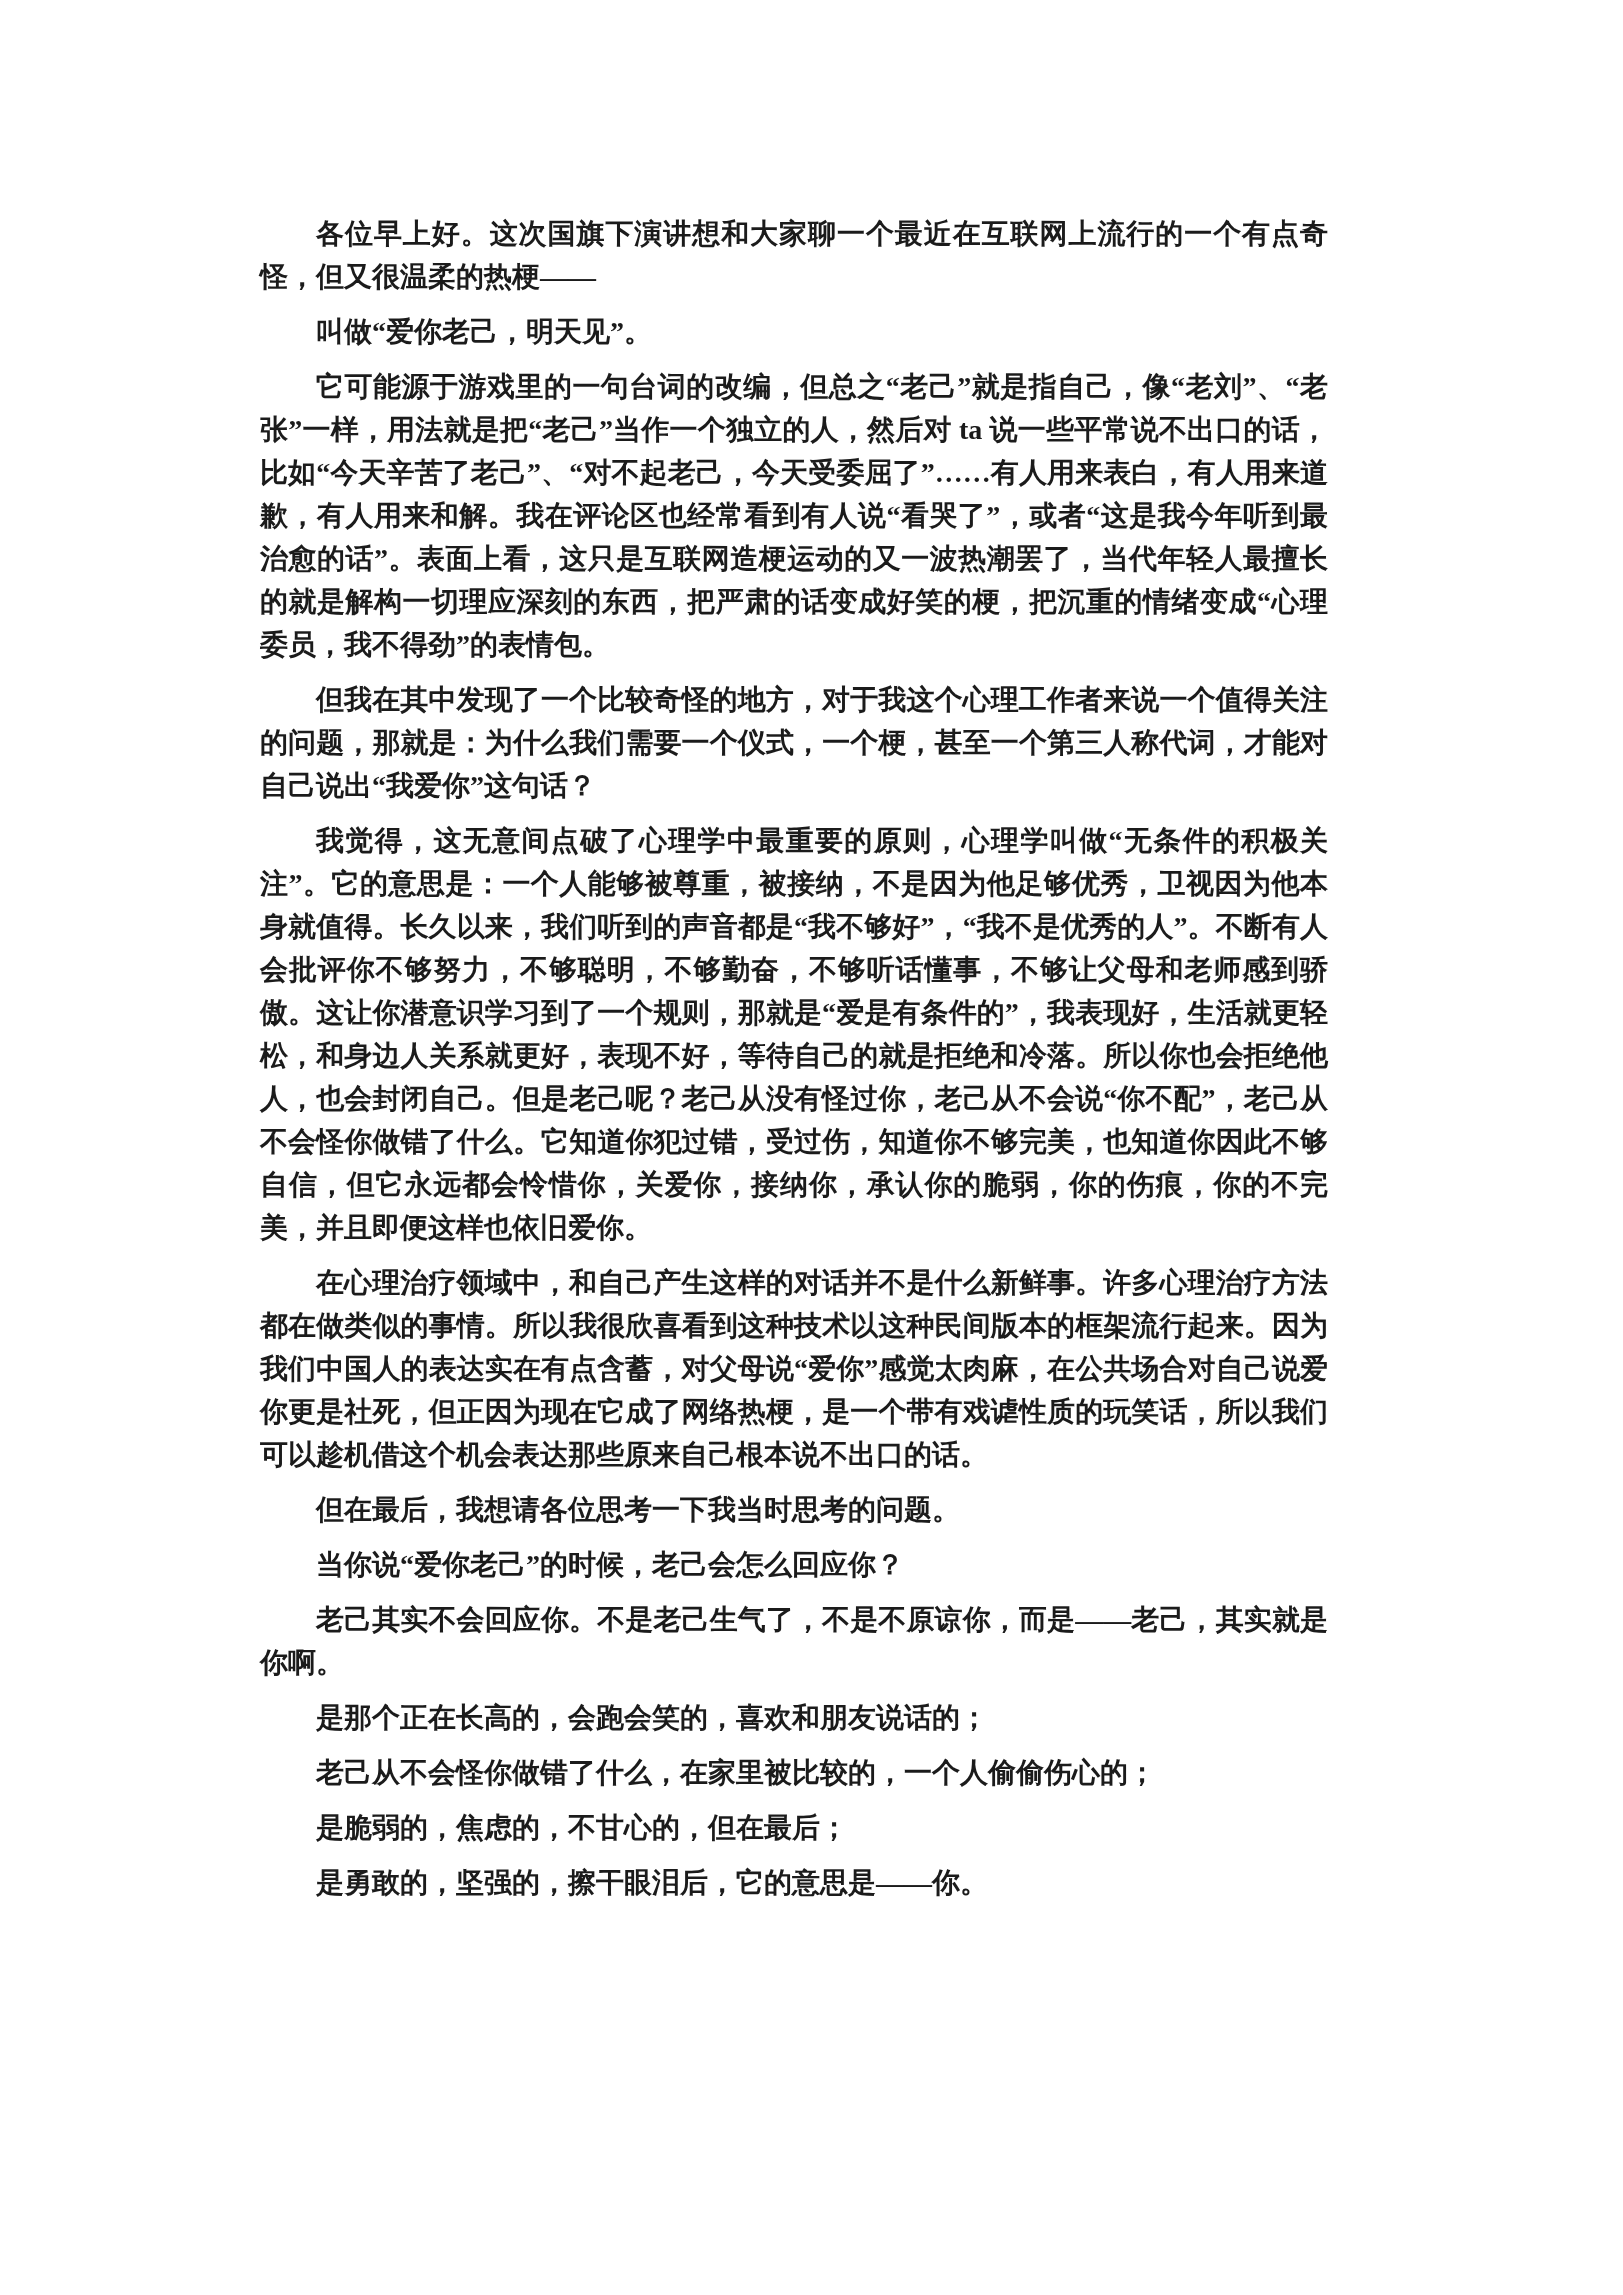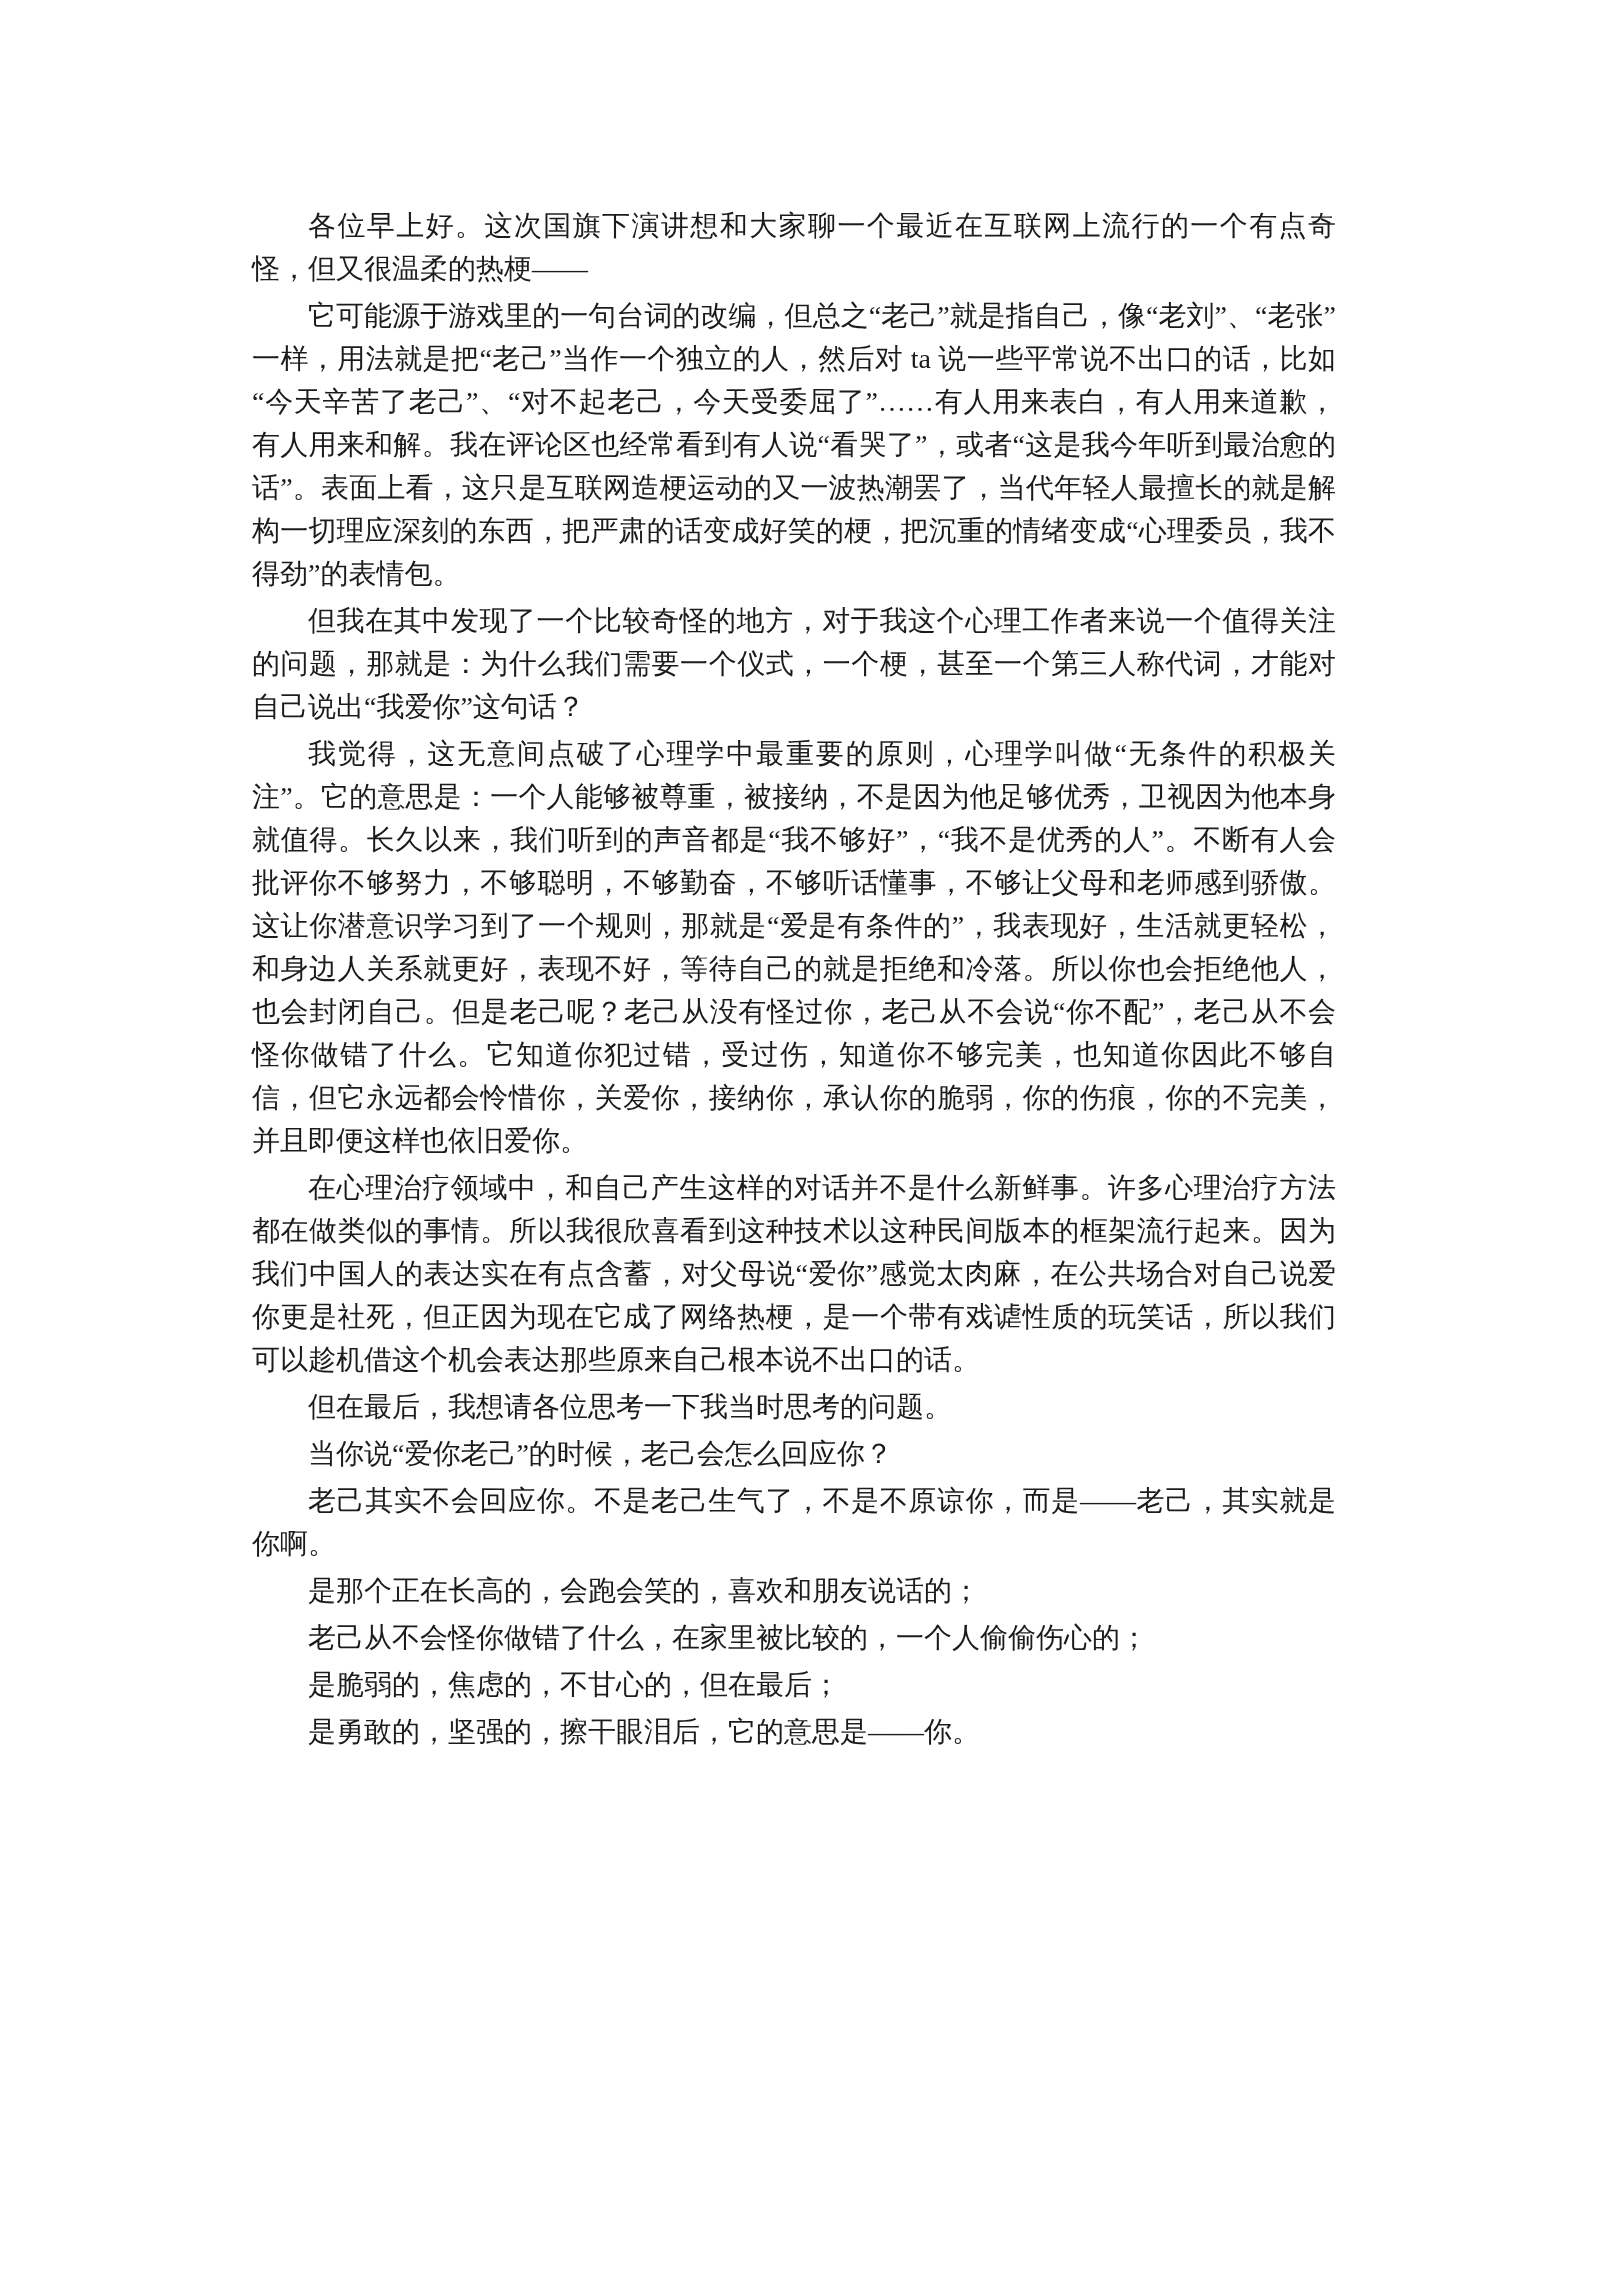--- a/index.html
+++ b/index.html
@@ -17,30 +17,32 @@
     width: 1092px;
     font-family: "Liberation Serif", "DejaVu Serif", serif;
     font-size: 28px;
     line-height: 43px;
     color: #1b1b1b;
     text-align: justify;
     text-justify: inter-character;
     word-break: normal;
   }
   .doc p {
-    margin: 4px;
+    margin: 12px;
     padding: 0;
     text-indent: 2em;
+    font-weight: bold;
   }
 </style>
 </head>
 <body>
 
 <div class="doc">
   <p>各位早上好。这次国旗下演讲想和大家聊一个最近在互联网上流行的一个有点奇怪，但又很温柔的热梗——</p>
+  <p>叫做“爱你老己，明天见”。</p>
   <p>它可能源于游戏里的一句台词的改编，但总之“老己”就是指自己，像“老刘”、“老张”一样，用法就是把“老己”当作一个独立的人，然后对 ta 说一些平常说不出口的话，比如“今天辛苦了老己”、“对不起老己，今天受委屈了”……有人用来表白，有人用来道歉，有人用来和解。我在评论区也经常看到有人说“看哭了”，或者“这是我今年听到最治愈的话”。表面上看，这只是互联网造梗运动的又一波热潮罢了，当代年轻人最擅长的就是解构一切理应深刻的东西，把严肃的话变成好笑的梗，把沉重的情绪变成“心理委员，我不得劲”的表情包。</p>
   <p>但我在其中发现了一个比较奇怪的地方，对于我这个心理工作者来说一个值得关注的问题，那就是：为什么我们需要一个仪式，一个梗，甚至一个第三人称代词，才能对自己说出“我爱你”这句话？</p>
   <p>我觉得，这无意间点破了心理学中最重要的原则，心理学叫做“无条件的积极关注”。它的意思是：一个人能够被尊重，被接纳，不是因为他足够优秀，卫视因为他本身就值得。长久以来，我们听到的声音都是“我不够好”，“我不是优秀的人”。不断有人会批评你不够努力，不够聪明，不够勤奋，不够听话懂事，不够让父母和老师感到骄傲。这让你潜意识学习到了一个规则，那就是“爱是有条件的”，我表现好，生活就更轻松，和身边人关系就更好，表现不好，等待自己的就是拒绝和冷落。所以你也会拒绝他人，也会封闭自己。但是老己呢？老己从没有怪过你，老己从不会说“你不配”，老己从不会怪你做错了什么。它知道你犯过错，受过伤，知道你不够完美，也知道你因此不够自信，但它永远都会怜惜你，关爱你，接纳你，承认你的脆弱，你的伤痕，你的不完美，并且即便这样也依旧爱你。</p>
   <p>在心理治疗领域中，和自己产生这样的对话并不是什么新鲜事。许多心理治疗方法都在做类似的事情。所以我很欣喜看到这种技术以这种民间版本的框架流行起来。因为我们中国人的表达实在有点含蓄，对父母说“爱你”感觉太肉麻，在公共场合对自己说爱你更是社死，但正因为现在它成了网络热梗，是一个带有戏谑性质的玩笑话，所以我们可以趁机借这个机会表达那些原来自己根本说不出口的话。</p>
   <p>但在最后，我想请各位思考一下我当时思考的问题。</p>
   <p>当你说“爱你老己”的时候，老己会怎么回应你？</p>
   <p>老己其实不会回应你。不是老己生气了，不是不原谅你，而是——老己，其实就是你啊。</p>
   <p>是那个正在长高的，会跑会笑的，喜欢和朋友说话的；</p>
   <p>老己从不会怪你做错了什么，在家里被比较的，一个人偷偷伤心的；</p>
   <p>是脆弱的，焦虑的，不甘心的，但在最后；</p>

